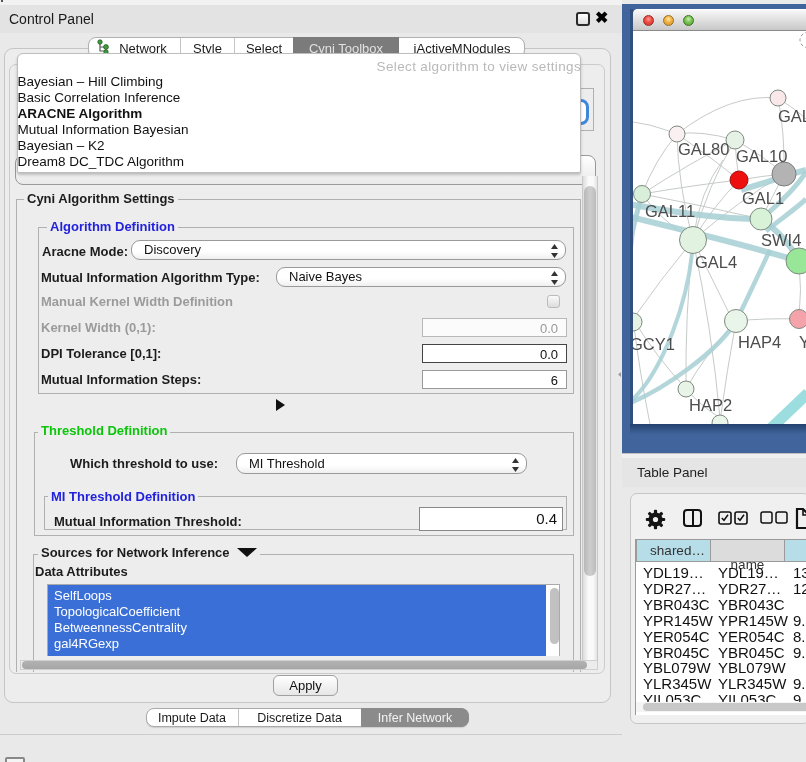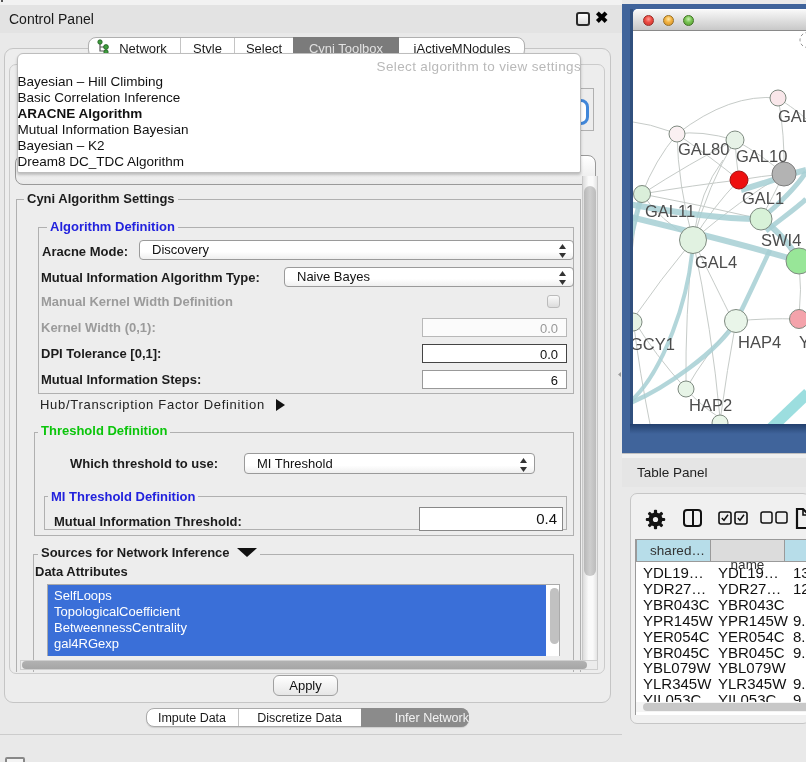--- a/index.html
+++ b/index.html
@@ -4,21 +4,21 @@
 <style>
 * { margin:0; padding:0; box-sizing:border-box; }
 html,body { width:806px; height:762px; overflow:hidden; }
 body { font-family:"Liberation Sans", sans-serif; background:#eaeaea; position:relative; }
 .abs { position:absolute; }
 .lbl { font-size:13px; font-weight:bold; color:#1c1c1c; white-space:nowrap; }
 .glbl { font-size:13px; font-weight:bold; color:#9b9b9b; white-space:nowrap; }
 .gtitle { font-size:13px; font-weight:bold; white-space:nowrap; background:#ededed; padding:0 3px; }
 .gbox { position:absolute; border:1px solid #b0b0b0; }
 .field { position:absolute; background:#fff; border:1px solid #999; font-size:13px; color:#111; text-align:right; padding:2px 8px 0 0; }
-.combo { position:absolute; background:linear-gradient(#ffffff, #ffffff 60%, #efefef); border:1px solid #9a9a9a; border-radius:4px; font-size:13px; color:#111;margin-left:8px; }
+.combo { position:absolute; background:linear-gradient(#ffffff, #ffffff 60%, #efefef); border:1px solid #9a9a9a; border-radius:9px; font-size:13px; color:#111; }
 </style>
 </head>
 <body>
 
 <div class="abs" style="left:0; top:0; width:622px; height:762px; background:#eaeaea;">
 
   <div class="abs" style="left:0; top:0; width:622px; height:5px; background:#f2f2f2;"></div>
   <div class="abs" style="left:1px; top:0; width:2px; height:2px; background:#555;"></div>
 
   <div class="abs" style="left:0; top:5px; width:622px; height:28px; background:#e3e3e3;"></div>
@@ -85,21 +85,20 @@
   </div>
   <div class="abs glbl" style="left:41px; top:294px;">Manual Kernel Width Definition</div>
   <div class="abs" style="left:547px; top:295px; width:13px; height:13px; border:1px solid #bbb; border-radius:3px; background:linear-gradient(#fafafa,#dcdcdc);"></div>
   <div class="abs glbl" style="left:41px; top:320px;">Kernel Width (0,1):</div>
   <div class="field" style="left:422px; top:318px; width:145px; height:19px; background:#fbfbfb; border-color:#b8b8b8; color:#999;">0.0</div>
   <div class="abs lbl" style="left:41px; top:346px;">DPI Tolerance [0,1]:</div>
   <div class="field" style="left:422px; top:344px; width:145px; height:19px; border:1.5px solid #444;">0.0</div>
   <div class="abs lbl" style="left:41px; top:372px;">Mutual Information Steps:</div>
   <div class="field" style="left:422px; top:370px; width:145px; height:19px;">6</div>
 
-  <div class="abs" style="left:40px; top:397px; font-size:13px; letter-spacing:0.7px; color:#222;">Hub/Transcription Factor Definition</div>
   <svg class="abs" style="left:274px; top:399px;" width="12" height="12" viewBox="0 0 12 12">
       <path d="M2 0 L11 6 L2 12 Z" fill="#111"></path>
     </svg>
 
   <div class="gbox" style="left:34px; top:432px; width:540px; height:104px;"></div>
   <div class="abs gtitle" style="left:38px; top:423px; color:#0bc50b;">Threshold Definition</div>
   <div class="abs lbl" style="left:70px; top:456px;">Which threshold to use:</div>
   <div class="combo" style="left:236px; top:453px; width:291px; height:21px;">
     <div style="padding:2px 0 0 12px;">MI Threshold</div>
     <svg class="abs" style="right:6px; top:4px;" width="9" height="14" viewBox="0 0 9 14">
@@ -133,21 +132,21 @@
   <div class="abs" style="left:20px; top:660px; width:578px; height:10px; background:#ececec; border:1px solid #cfcfcf;"></div>
   <div class="abs" style="left:22px; top:661px; width:565px; height:8px; background:linear-gradient(#b2b2b2,#a6a6a6); border-radius:4px;"></div>
 
   <div class="abs" style="left:273px; top:675px; width:65px; height:21px; background:linear-gradient(#ffffff,#e6e6e6); border:1px solid #a0a0a0; border-radius:6px; text-align:center; font-size:13px; color:#111; padding-top:2px;">Apply</div>
 
   <div class="abs" style="left:146px; top:708px; width:323px; height:19px; background:#fff; border:1px solid #aaa; border-radius:8px; box-shadow:0 1px 1px rgba(0,0,0,0.12);"></div>
   <div class="abs" style="left:238px; top:709px; width:1px; height:17px; background:#c4c4c4;"></div>
   <div class="abs" style="left:361px; top:708px; width:108px; height:19px; background:#8b8b8b; border-radius:0 8px 8px 0;"></div>
   <div class="abs" style="left:146px; top:711px; width:92px; text-align:center; font-size:12.5px; color:#1a1a1a;">Impute Data</div>
   <div class="abs" style="left:238px; top:711px; width:123px; text-align:center; font-size:12.5px; color:#1a1a1a;">Discretize Data</div>
-  <div class="abs" style="left:361px; top:711px; width:108px; text-align:right; font-size:12.5px; color:#f2f2f2;">Infer Network</div>
+  <div class="abs" style="left:361px; top:711px; width:108px; text-align:center; font-size:12.5px; color:#f2f2f2;">Infer Network</div>
 
   <div class="abs" style="left:0; top:734px; width:622px; height:1px; background:#cccccc;"></div>
   <div class="abs" style="left:0; top:735px; width:622px; height:27px; background:#e9e9e9;"></div>
   <div class="abs" style="left:5px; top:757px; width:20px; height:10px; border:2px solid #888; border-radius:2px; background:#f4f4f4;"></div>
 
   <svg class="abs" style="left:618px; top:372px;" width="3" height="5" viewBox="0 0 3 5">
       <path d="M3 0 L3 5 L0 2.5 Z" fill="#9a9a9a"></path>
     </svg>
 </div>
 

